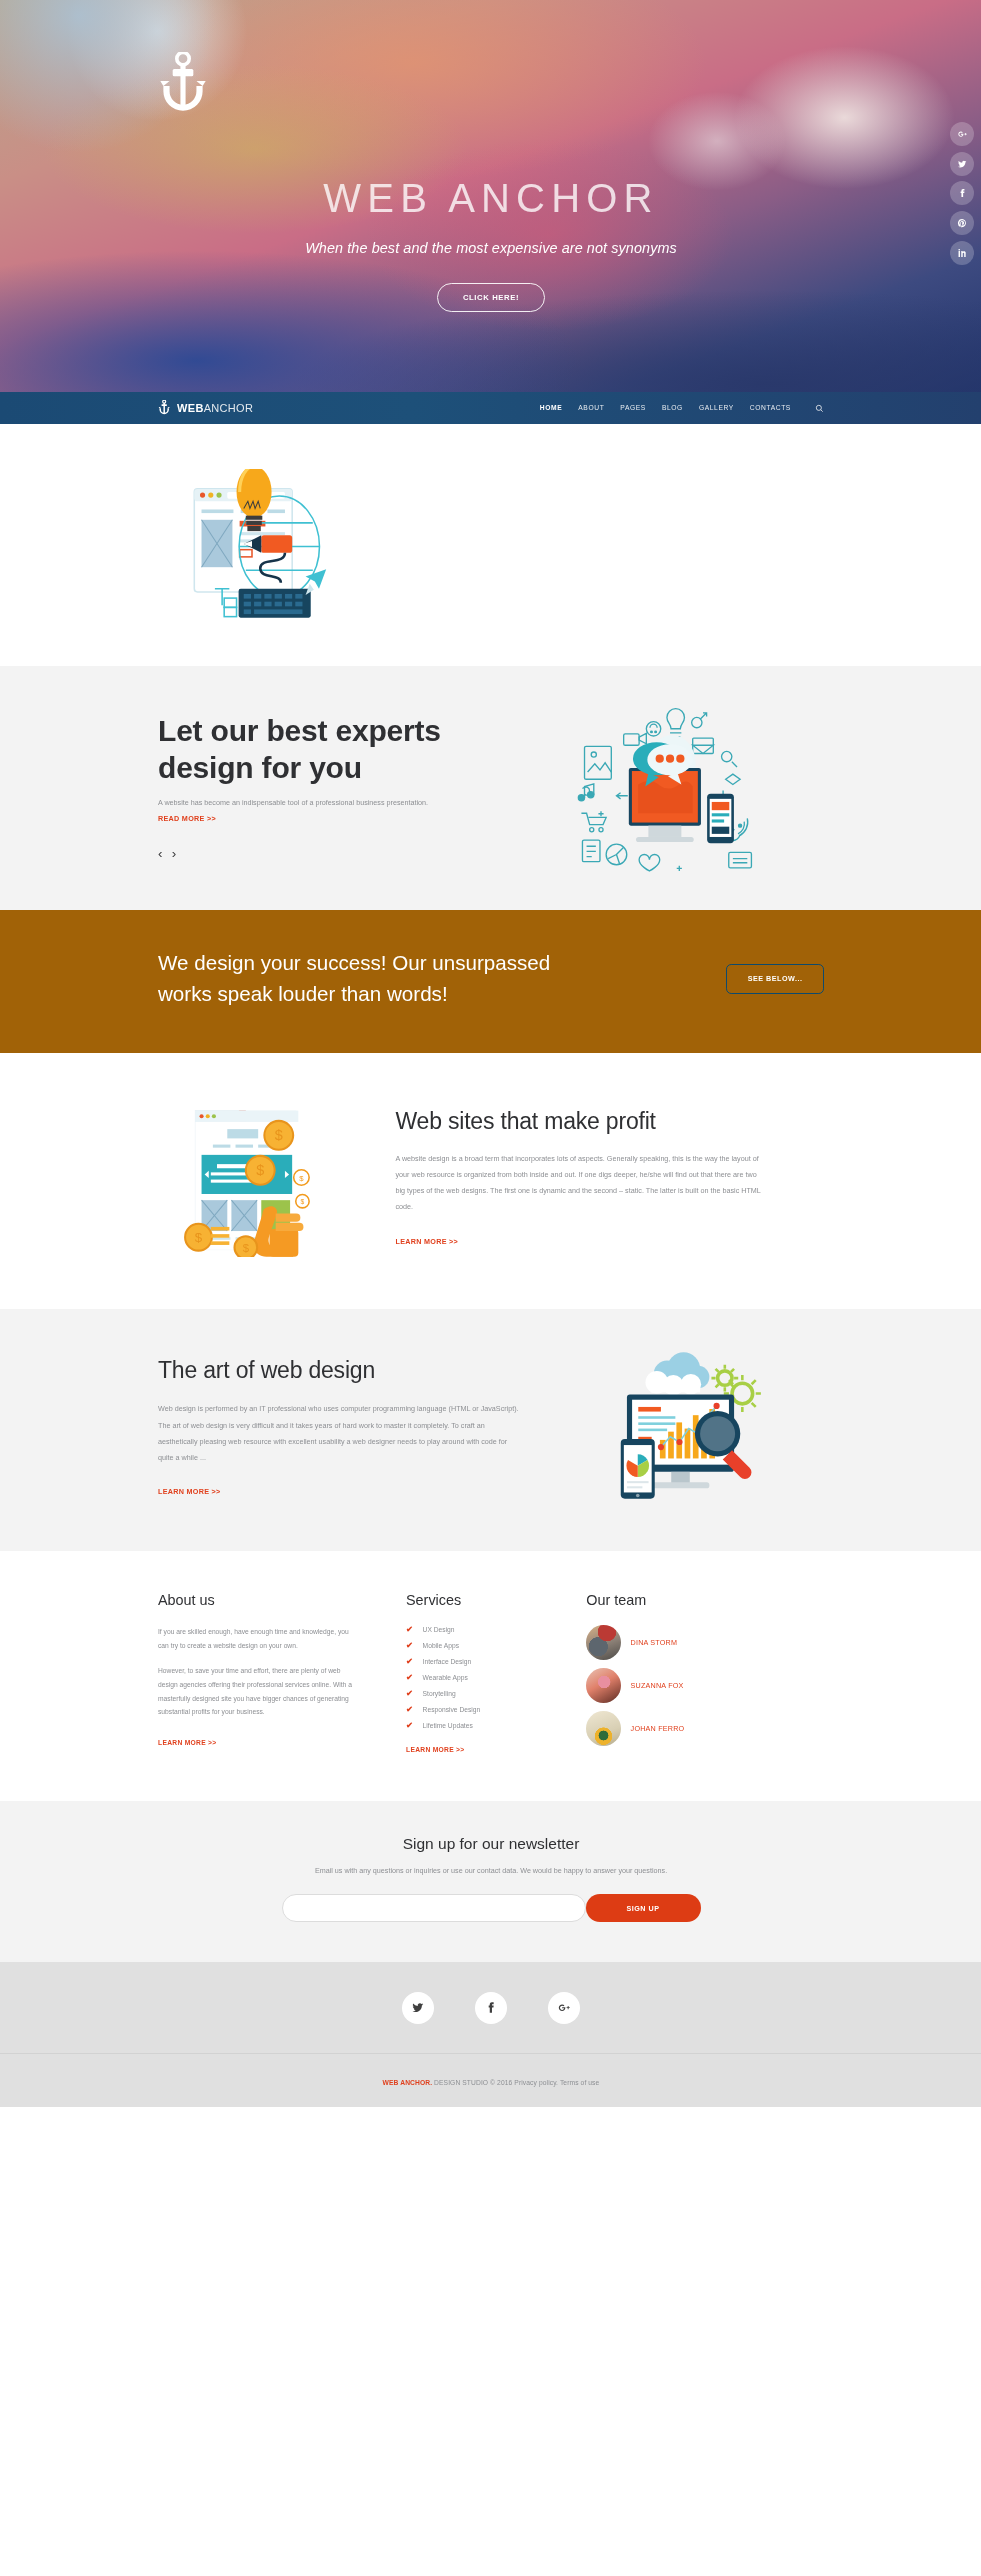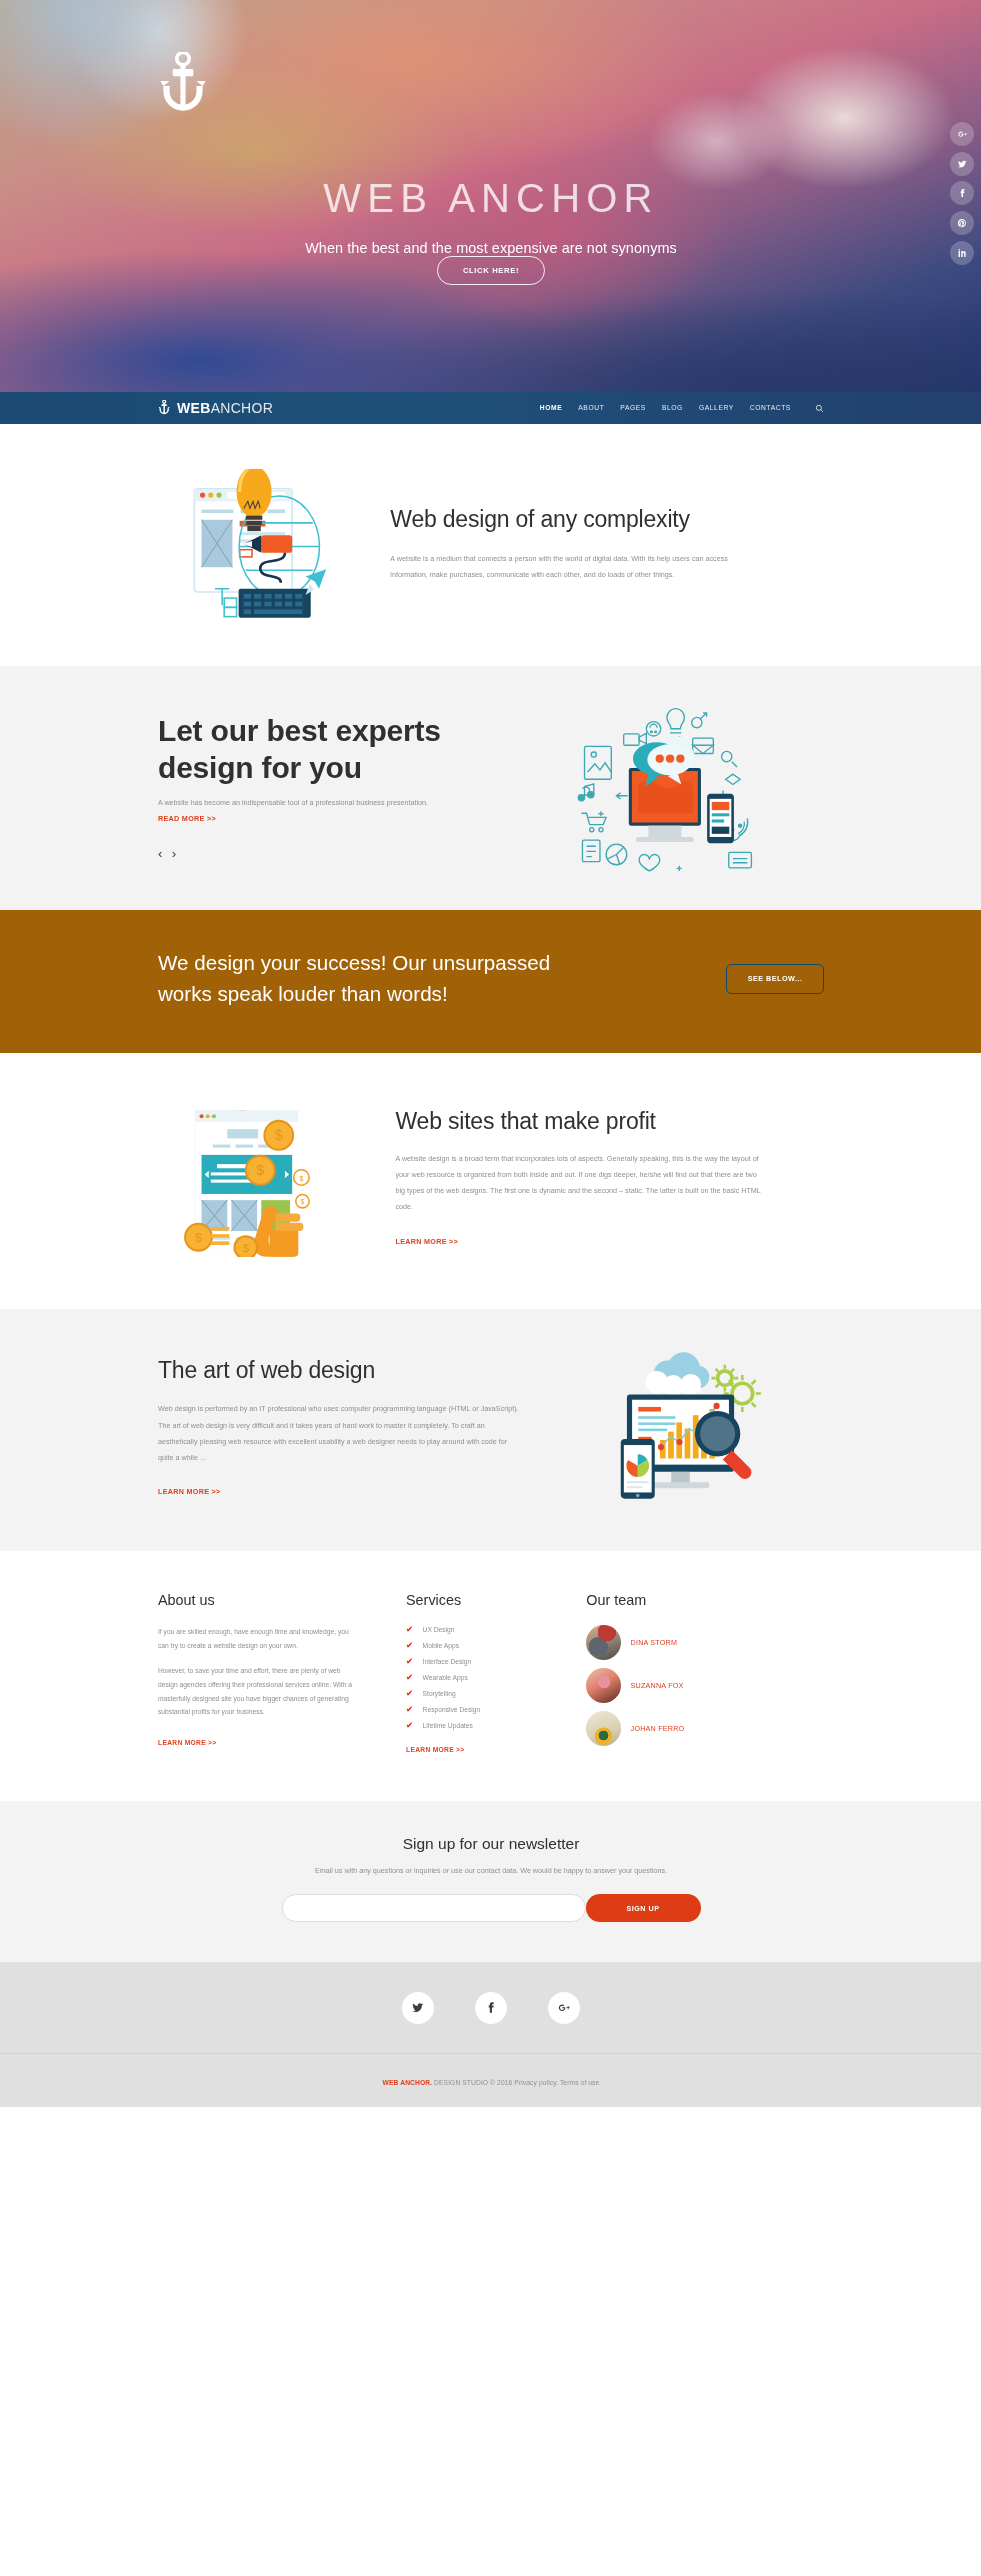--- a/index.html
+++ b/index.html
@@ -44,20 +44,22 @@
     letter-spacing: 6.2px;
     color: rgba(255,255,255,.78);
     line-height: 1;
     margin-bottom: 22px;
   }
   .hero-title b { font-weight: 300; }
   .hero-sub {
     font-size: 14.4px; font-weight: 400;
     color: #ffffff;
     letter-spacing: 0.1px;
+    margin-bottom: 27px;
+    font-style: italic;
   }
   .hero-btn {
     display: inline-block;
     border: 1px solid rgba(255,255,255,.9);
     border-radius: 14.4px;
     color: #fff;
     background: transparent;
     font-size: 7.7px;
     font-weight: 700;
     letter-spacing: 0.6px;
@@ -78,21 +80,21 @@
 
   
   .navbar {
     background: linear-gradient(90deg,#1b4a74 0%, #1d5079 42%, #23406e 100%);
     height: 32px;
     display: flex; align-items: center;
     position: relative; z-index: 5;
   }
   .navbar .wrap { display: flex; align-items: center; justify-content: space-between; height: 32px; }
   .brand { display: flex; align-items: center; gap: 6.7px; color: #fff; cursor: pointer; }
-  .brand-text { font-size: 14px; letter-spacing: 0.3px; }
+  .brand-text { font-size: 11px; letter-spacing: 0.3px; }
   .brand-text .b1 { font-weight: 700; }
   .brand-text .b2 { font-weight: 300; color: rgba(255,255,255,.88); }
   .nav-links { display: flex; align-items: center; gap: 16px; }
   .nav-links a {
     color: rgba(255,255,255,.9);
     text-decoration: none;
     font-size: 6.7px;
     letter-spacing: 0.6px;
     font-weight: 400;
     cursor: pointer;
@@ -397,24 +399,20 @@
           </g>
           <path d="M236 208 l40 -14 l-14 38 l-8 -14z" fill="#3fc0d2"></path>
           <path d="M244 222 l-8 22 l16 -10z" fill="#cfe6ee"></path>
           <path d="M60 232 h28 M74 232 v32" stroke="#3fc0d2" stroke-width="3" fill="none"></path>
           <g fill="none" stroke="#3fc0d2" stroke-width="3">
             <rect x="78" y="250" width="24" height="18"></rect>
               <rect x="78" y="268" width="24" height="18"></rect>
           </g>
         </svg>
       </div>
-      <div class="txt">
-        <h2 class="big">Web design of any complexity</h2>
-        <p class="body">A website is a medium that connects a person with the world of digital data. With its help users can access information, make purchases, communicate with each other, and do loads of other things.</p>
-      </div>
     </div>
   </section>
 
   <section class="sec sec-gray s2">
     <div class="wrap row">
       <div class="txt">
         <h2 class="big">Let our best experts design for you</h2>
         <p class="lead">
           <span>A website has become an indispensable tool of a professional business presentation.</span>
           <a class="more-link">READ MORE &gt;&gt;</a>

